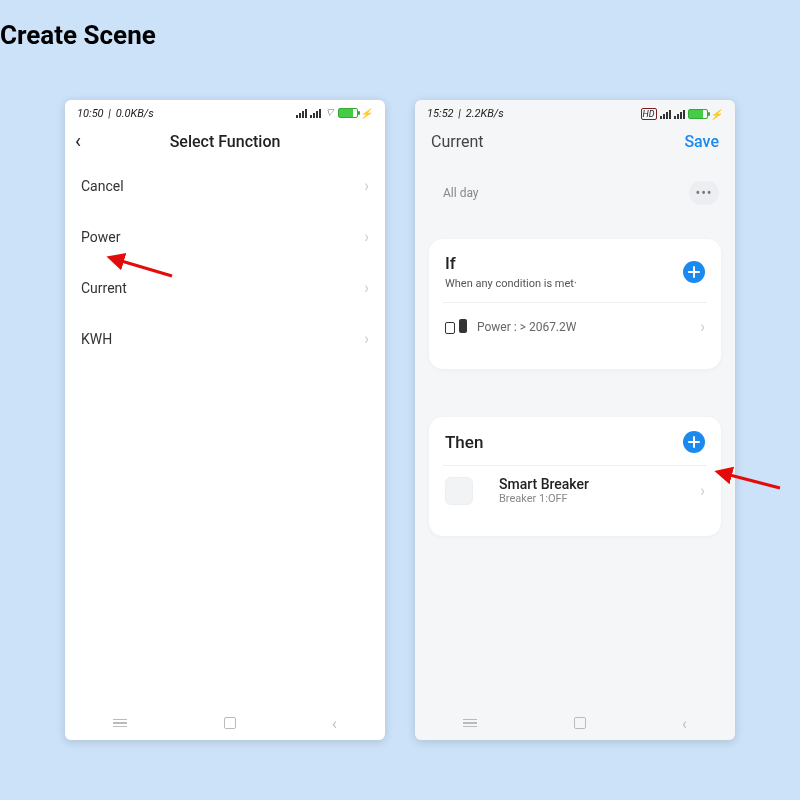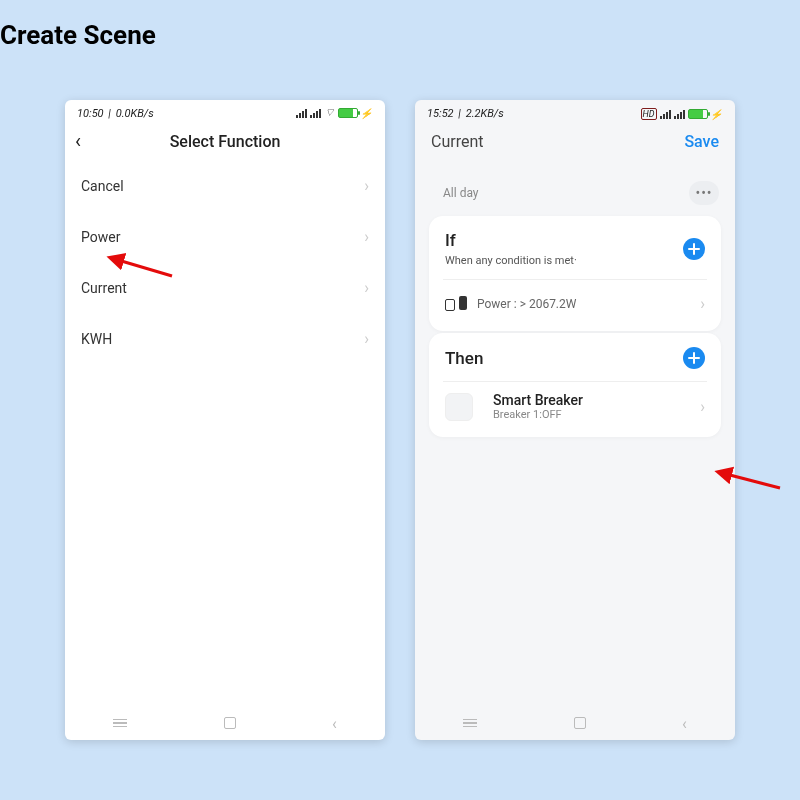--- a/index.html
+++ b/index.html
@@ -88,21 +88,21 @@
     display:flex; align-items:center; justify-content:space-between;
     padding: 24px 16px 10px 16px;
     font-size:12px; color:#888;margin-left:12px;
   }
   .more-btn {
     width:30px; height:24px; border-radius:12px; background:#eceef1;
     display:flex; align-items:center; justify-content:center;
     color:#777; font-size:14px; letter-spacing:1px;
   }
   .card {
-    background:#fff; border-radius:14px; margin: 1px 14px; padding: 14px 16px 8px 16px;
+    background:#fff; border-radius:14px; margin: 24px 14px; padding: 14px 16px 23px 16px;
     box-shadow: 0 1px 4px rgba(0,0,0,0.04);
   }
   .card-head { display:flex; align-items:center; justify-content:space-between; }
   .card-title { font-size:17px; font-weight:500; color:#222; }
   .card-sub { font-size:11px; color:#555; margin-top:4px; }
   .plus-btn {
     width:22px; height:22px; border-radius:50%; background:#1a8af0;
     display:flex; align-items:center; justify-content:center;
   }
   .plus-btn svg { width:12px; height:12px; }
@@ -110,21 +110,21 @@
   .cond-row {
     display:flex; align-items:center; justify-content:space-between;
     padding: 14px 0 10px 0;
     font-size:12px; color:#666;text-align:center;
   }
   .cond-left { display:flex; align-items:center; gap:10px; }
   .dev-ico { width:22px; height:16px; position:relative; }
   .dev-ico::before { content:""; position:absolute; left:0; top:3px; width:8px; height:10px; border:1.5px solid #333; border-radius:2px;}
   .dev-ico::after { content:""; position:absolute; right:0; top:0px; width:8px; height:14px; background:#333; border-radius:2px;}
   .dev-row { display:flex; align-items:center; justify-content:space-between; padding:10px 0 8px 0;}
-  .dev-left { display:flex; align-items:center; gap:20px;}
+  .dev-left { display:flex; align-items:center; gap:26px;}
   .dev-square { width:28px; height:28px; border-radius:6px; background:#f2f3f5; border:1px solid #eee;}
   .dev-txt { display:flex; flex-direction:column;}
   .dev-name { font-size:14px; color:#222; font-weight:500;}
   .dev-sub { font-size:11px; color:#888;}
   
   .sysnav {
     height:34px; border-top:0px solid #eee;
     display:flex; align-items:center; justify-content:space-around;
     color:#bbb; font-size:16px;
     margin-top:auto;

